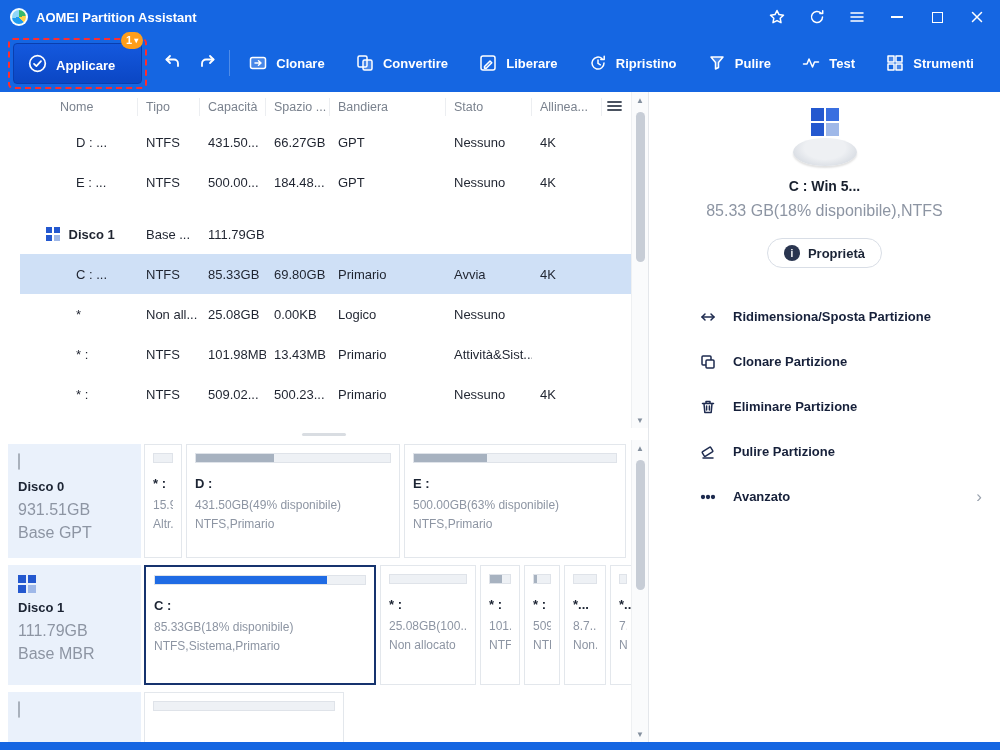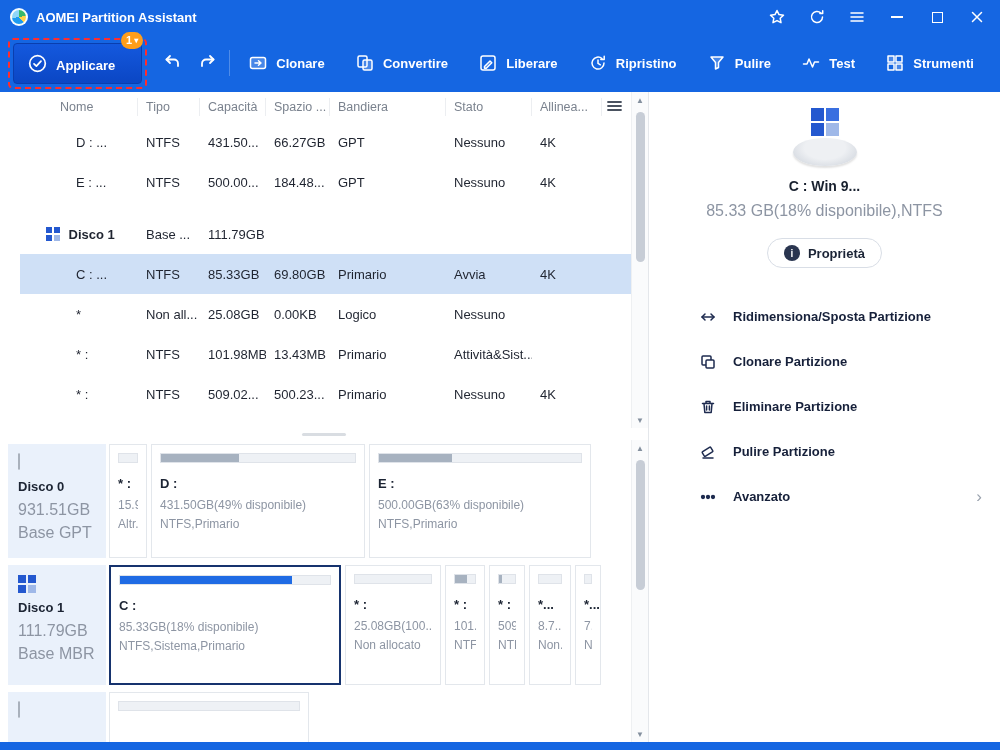--- a/index.html
+++ b/index.html
@@ -62,21 +62,21 @@
   .vs-up { top:0; } .vs-down { bottom:0; }
   .vs-thumb { position:absolute; left:4px; width:9px; background:#c7cdd6; border-radius:5px; cursor:grab; }
 
   
   .splitter { height:12px; flex:none; display:flex; align-items:center; justify-content:center; cursor:row-resize; }
   .split-handle { width:44px; height:3px; border-radius:2px; background:#d9dde2; }
 
   
   .disk-area { flex:1; position:relative; padding:4px 24px 0 8px; overflow:hidden; }
   .disk-panel { display:flex; margin-bottom:7px; height:114px; }
-  .disk-info { width:98px; flex:none; background:#eaf1fb; padding:10px 10px 8px; cursor:pointer; }
+  .disk-info { width:133px; flex:none; background:#eaf1fb; padding:10px 10px 8px; cursor:pointer; }
   .disk-info .ic { margin-bottom:7px; height:18px; }
   .d-name { font-weight:700; font-size:13px; color:#1c2433; margin-bottom:7px; }
   .d-size, .d-layout { font-size:16px; color:#8d95a3; margin-bottom:5px; }
   .parts { display:flex; gap:4px; margin-left:3px; }
   .part { background:#fff; border:1px solid #e3e7ec; padding:8px 8px 6px; overflow:hidden; cursor:pointer; }
   .part.selected { border:2px solid #16336e; }
   .bar { height:10px; background:#eef1f5; border:1px solid #dfe3e9; margin-bottom:13px; }
   .fill { height:100%; background:#a7b2c0; }
   .part.selected .fill { background:#1f6be4; }
   .p-label { font-weight:700; font-size:13px; color:#1c2433; margin-bottom:7px; white-space:nowrap; }
@@ -466,21 +466,21 @@
     <div class="sidebar">
       <div class="disk-graphic">
         <div class="platter"></div>
         <div class="win-logo">
             <i></i>
             <i class="m"></i>
             <i></i>
             <i class="lt"></i>
           </div>
       </div>
-      <div class="sb-title">C : Win 9...</div>
+      <div class="sb-title">C : Win 5...</div>
       <div class="sb-sub">85.33 GB(18% disponibile),NTFS</div>
       <button class="props-btn">
         <i class="info-dot">i</i>
         <span>Proprietà</span>
       </button>
 
       <div class="menu">
         <div class="menu-item">
           <svg width="18" height="18" viewBox="0 0 18 18">
               <path d="M3 9h12"></path>

